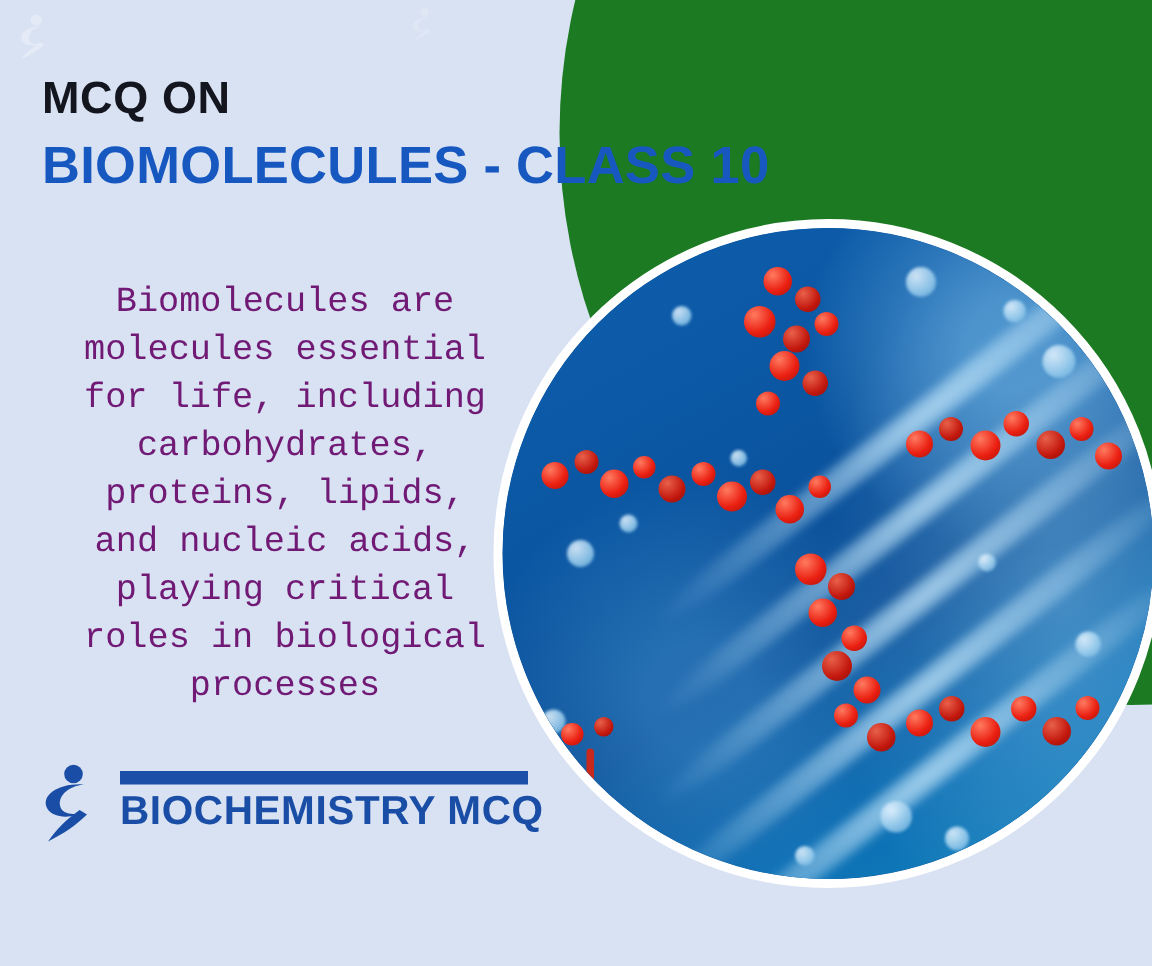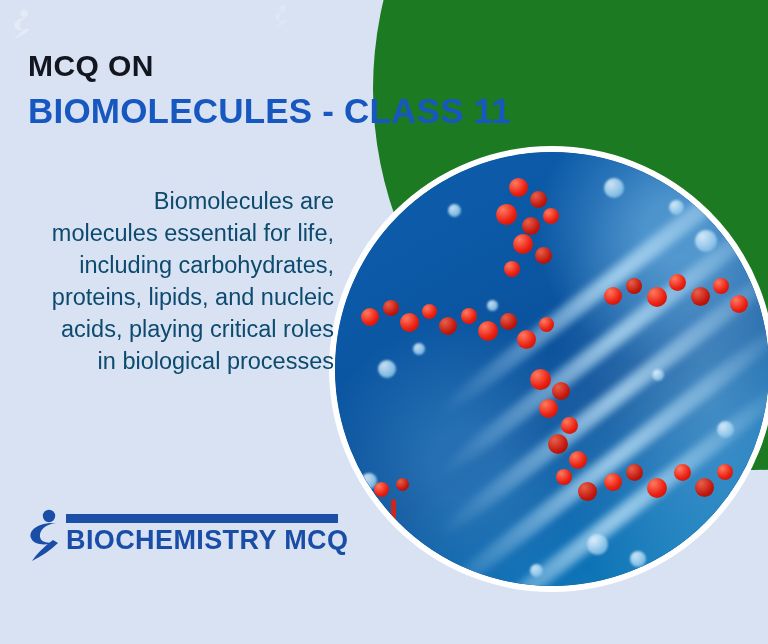--- a/index.html
+++ b/index.html
@@ -69,25 +69,25 @@
     white-space:nowrap;
     font-family:"Liberation Sans", sans-serif;
   }
 
   
   .description {
     position:absolute;
     top:186px; left:46px;
     width:288px;
     z-index:5;
-    text-align:right;
+    text-align:center;
     font-size:23.5px;
     line-height:1.36;
-    color:#0c4a6e;
-    font-family:Liberation Sans, sans-serif;
+    color:#701a75;
+    font-family:Liberation Mono, monospace;
   }
 
   
   .photo-circle {
     position:absolute;
     top:146px; left:329px;
     width:446px; height:446px;
     border-radius:50%;
     border:6px solid #ffffff;
     overflow:hidden;
@@ -147,21 +147,21 @@
 
   
   .brand {
     position:absolute;
     top:508px; left:28px;
     z-index:6;
     display:flex;
     align-items:flex-start;
   }
   .brand-mark { width:36px; height:56px; flex:0 0 auto; }
-  .brand-text-wrap { margin-left:2px;text-align:center; }
+  .brand-text-wrap { margin-left:16px;text-align:center; }
   .brand-rule {
     width:272px; height:9px;
     background:#1b4fa8;
     margin-top:6px;
   }
   .brand-name {
     margin-top:3px;
     font-size:27px;
     font-weight:bold;
     letter-spacing:.4px;
@@ -206,21 +206,21 @@
     <path d="M24 33 C16 39, 9 44, 3 52 C13 47, 22 42, 29 36 Z" fill="#ffffff"></path>
   </svg>
   <svg class="watermark wm-b" viewBox="0 0 36 56">
     <circle cx="20" cy="9" r="6" fill="#ffffff"></circle>
     <path d="M27 16 C17 17, 11 23, 12 30 C13 36, 22 37, 27 34 C20 38, 7 38, 4 31 C1 23, 11 15, 27 16 Z" fill="#ffffff"></path>
     <path d="M24 33 C16 39, 9 44, 3 52 C13 47, 22 42, 29 36 Z" fill="#ffffff"></path>
   </svg>
 
   <div class="headline">
     <div class="eyebrow">MCQ ON</div>
-    <div class="maintitle">BIOMOLECULES - CLASS 11</div>
+    <div class="maintitle">BIOMOLECULES - CLASS 10</div>
   </div>
 
   <p class="description">Biomolecules are molecules essential for life, including carbohydrates, proteins, lipids, and nucleic acids, playing critical roles in biological processes</p>
 
   <div class="photo-circle">
     <div class="photo-inner">
 
       <div class="helix h1"></div>
       <div class="helix h2"></div>
       <div class="helix h3"></div>

